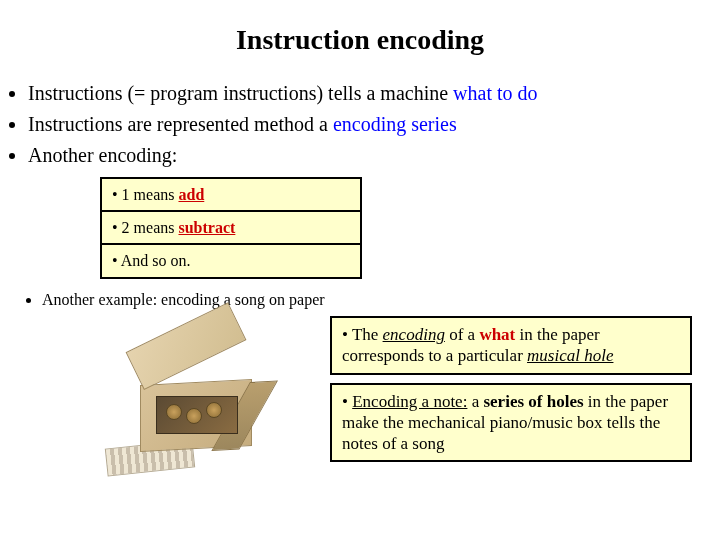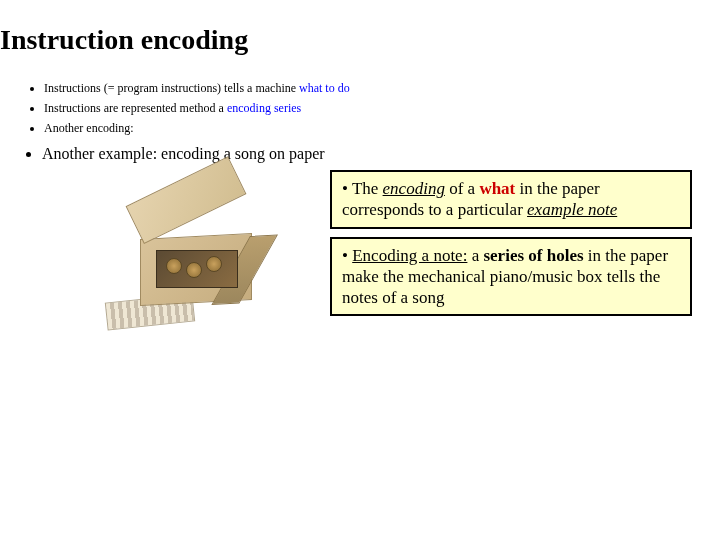--- a/index.html
+++ b/index.html
@@ -12,30 +12,30 @@
     color: #000000;
     overflow: hidden;
   }
   .slide {
     position: relative;
     width: 720px;
     height: 540px;
     box-sizing: border-box;
   }
   .title {
-    text-align: left;
+    text-align: center;
     font-weight: bold;
     font-size: 28px;
     padding-top: 24px;
     padding-bottom: 8px;
   }
   ul.main {
     margin: 16px 0 0 0;
-    padding: 0 24px 0 44px;
-    font-size: 12px;
+    padding: 0 24px 0 28px;
+    font-size: 20px;
     line-height: 1.35;
   }
   ul.main > li {
     margin-bottom: 4px;
     list-style: disc;
   }
   .hl-blue { color: #0000ff; }
   .hl-red  { color: #cc0000; }
   .italic  { font-style: italic; }
   .underline { text-decoration: underline; }
@@ -159,20 +159,29 @@
   <ul class="main">
     <li>
       <span>Instructions (= program instructions) tells a machine </span><span class="hl-blue">what to do</span>
     </li>
     <li>
       <span>Instructions are represented method a </span><span class="hl-blue">encoding series</span>
     </li>
     <li>Another encoding:</li>
   </ul>
 
+  <div class="encoding-box">
+    <div class="cell">
+      <span>• 1 means </span><span class="hl-red bold underline">add</span>
+    </div>
+    <div class="cell">
+      <span>• 2 means </span><span class="hl-red bold underline">subtract</span>
+    </div>
+    <div class="cell">• And so on.</div>
+  </div>
 
   <ul class="second-example">
     <li>Another example: encoding a song on paper</li>
   </ul>
 
   <div class="lower">
 
     <div class="img-area">
       <div class="musicbox">
         <div class="mb-strip"></div>
@@ -181,21 +190,21 @@
         <div class="mb-lid"></div>
         <div class="mb-inside"></div>
         <div class="mb-gear" style="left:26px; top:52px;"></div>
         <div class="mb-gear" style="left:46px; top:56px;"></div>
         <div class="mb-gear" style="left:66px; top:50px;"></div>
       </div>
     </div>
 
     <div class="notes-col">
       <div class="note-box">
-        <span>• The </span><span class="italic underline">encoding</span><span> of a </span><span class="hl-red bold">what</span><span> in the paper corresponds to a particular </span><span class="italic underline">example note</span>
+        <span>• The </span><span class="italic underline">encoding</span><span> of a </span><span class="hl-red bold">what</span><span> in the paper corresponds to a particular </span><span class="italic underline">musical hole</span>
       </div>
       <div class="note-box">
         <span>• </span><span class="underline">Encoding a note:</span><span> a </span><span class="bold">series of holes</span><span> in the paper make the mechanical piano/music box tells the notes of a song</span>
       </div>
     </div>
 
   </div>
 
 </div>
 

